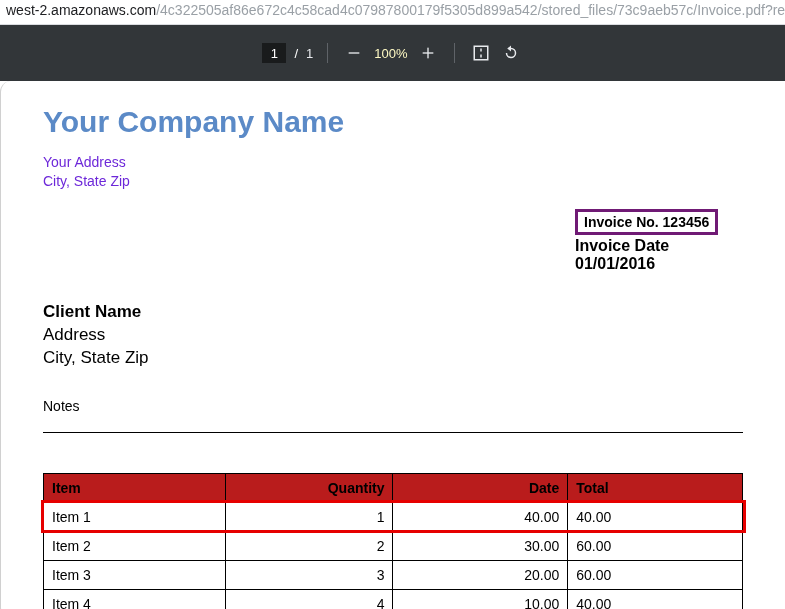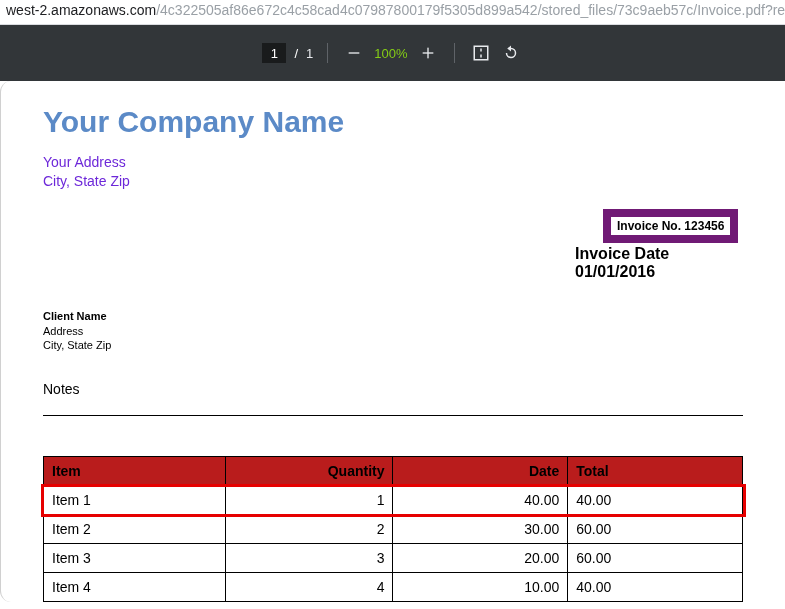--- a/index.html
+++ b/index.html
@@ -55,21 +55,21 @@
     width: 24px;
     height: 24px;
     display: flex;
     align-items: center;
     justify-content: center;
     color: #e8eaed;
     cursor: pointer;
   }
   .zoom-text {
     font-size: 13px;
-    color: #84cc16;
+    color: #fef9c3;
     padding: 0 8px;
   }
   .page-wrap {
     background: #fff;
     padding: 24px 42px 0 42px;
     width: 785px;
     border-left: 1px solid #d0d0d0;
     border-radius: 11px;
   }
   .company {
@@ -84,33 +84,32 @@
     color: #6d28d9;
     margin-bottom: 18px;
   }
   .inv-meta {
     text-align: left;
     margin-left: 532px;
     margin-bottom: 28px;
   }
   .inv-no-box {
     display: inline-block;
-    border: 8px solid #701a75;
+    border: 3px solid #701a75;
     padding: 2px 6px;
     font-weight: bold;
-    font-size: 12px;
-    margin-left: 28px;
+    font-size: 14px;
   }
   .inv-date {
     font-size: 16px;
     font-weight: bold;
     margin-top: 2px;
   }
   .client {
-    font-size: 11px;
+    font-size: 17px;
     line-height: 1.35;
     margin-bottom: 28px;
   }
   .client .b { font-weight: bold; }
   .notes {
     font-size: 14px;
     margin-bottom: 18px;
   }
   hr.rule {
     border: none;

